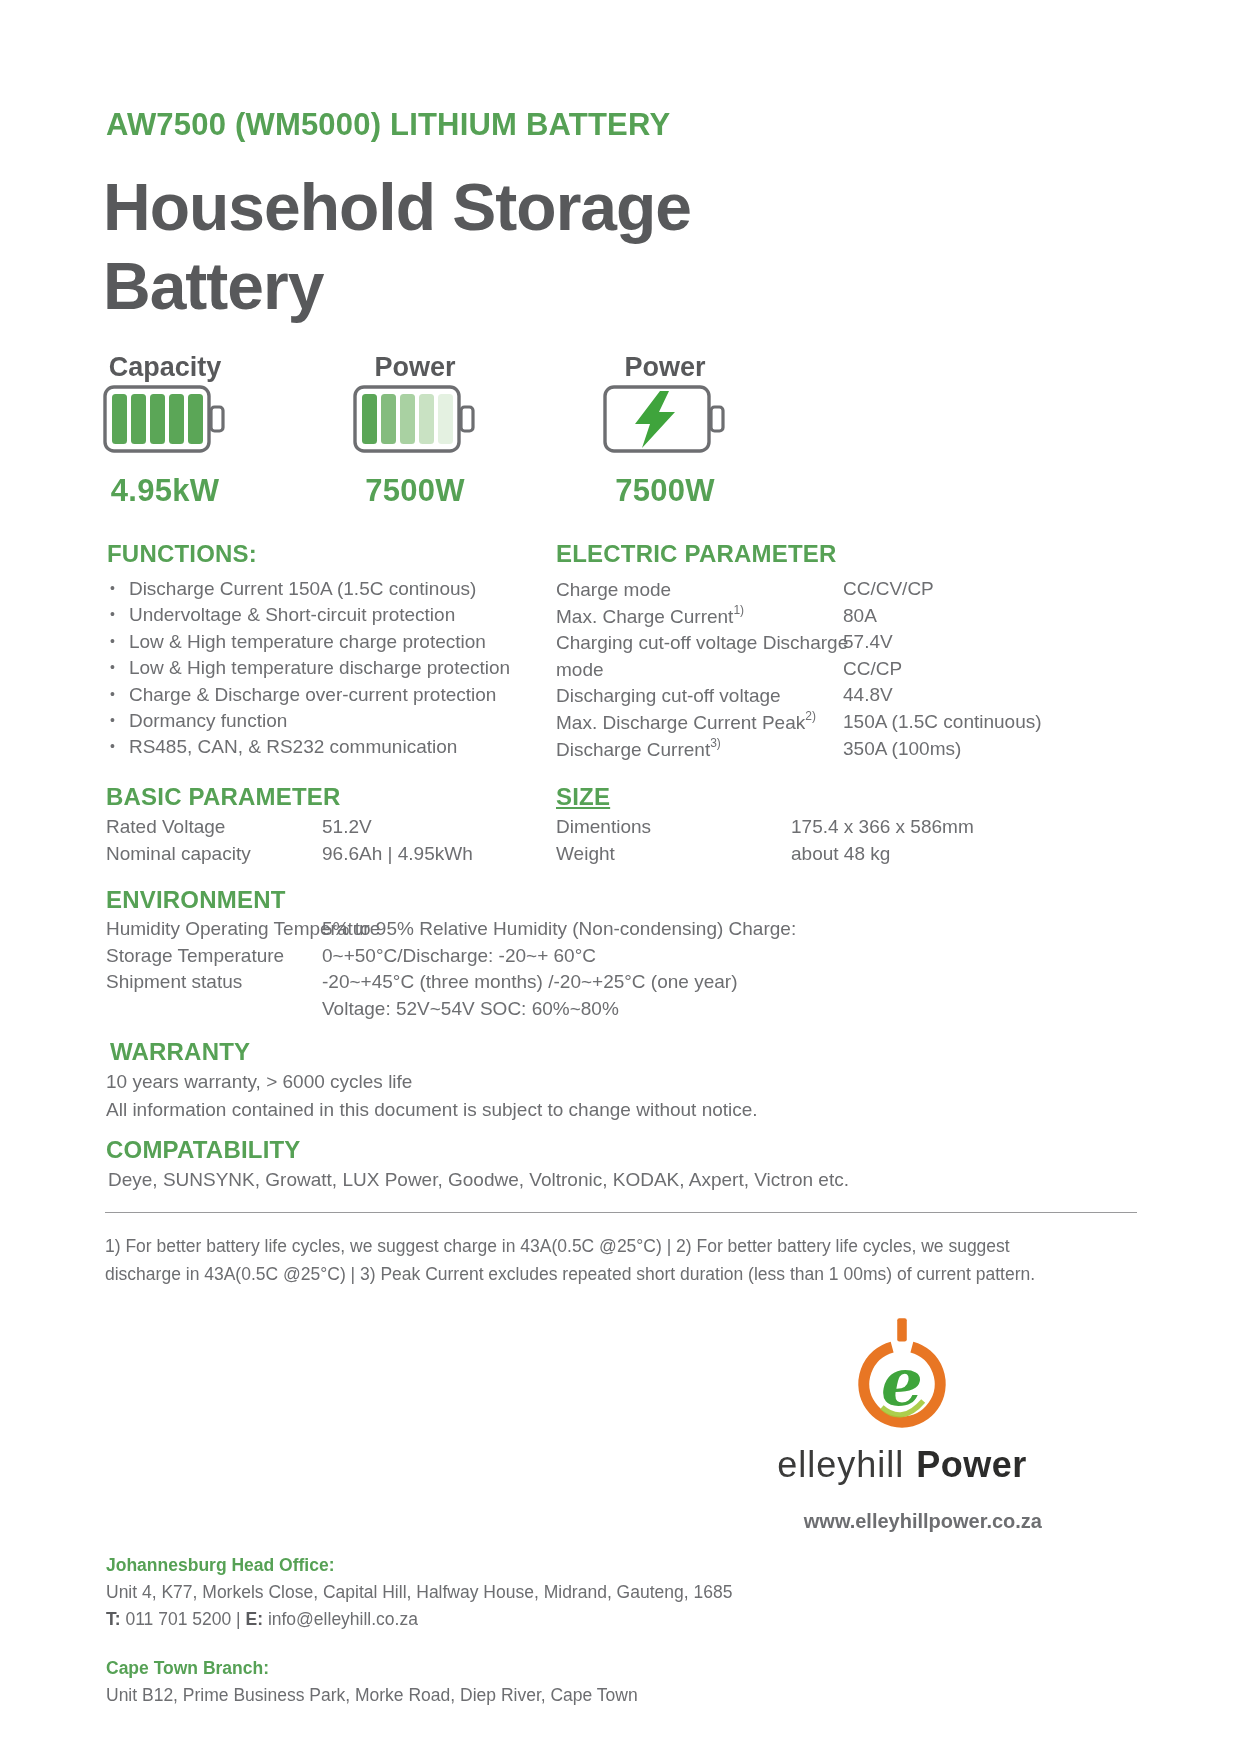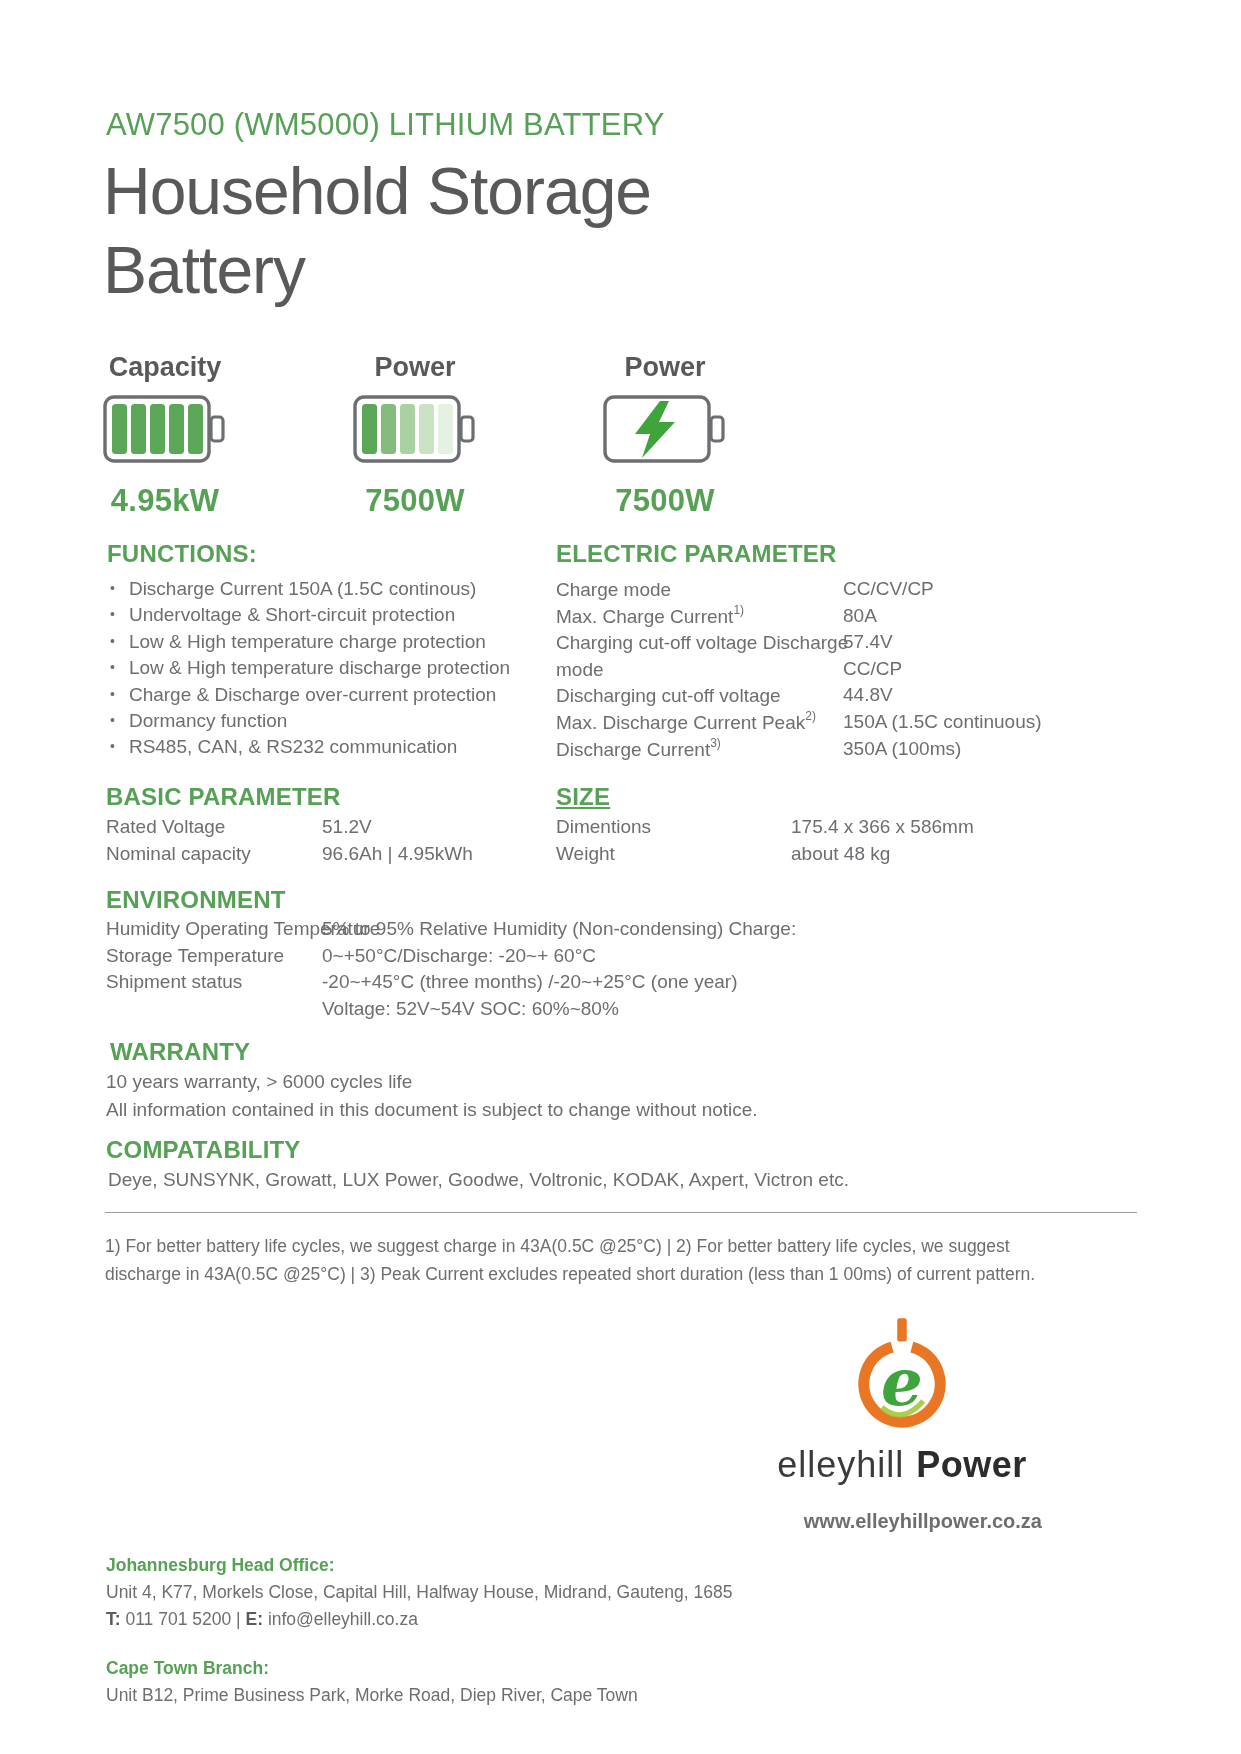--- a/index.html
+++ b/index.html
@@ -8,26 +8,26 @@
     --titleGray:#58595b;
     --orange:#e87624;
     --logoGreen:#3fa43c;
     --bat1:#5ba657; --bat2:#84bc7e; --bat3:#a9d1a2; --bat4:#c9e2c3; --bat5:#e4f1e1;
     --wordmark:#3b3b3a;
   }
   *{margin:0;padding:0;box-sizing:border-box;}
   body{background:#ffffff;font-family:"Liberation Sans",sans-serif;}
   .page{position:relative;width:1241px;height:1754px;background:#fff;overflow:hidden;margin:0 auto;}
 
-  .eyebrow{position:absolute;left:106px;top:107px;font-size:31px;font-weight:400;color:var(--green);letter-spacing:.2px;}
-  .title{position:absolute;left:103px;font-size:66px;font-weight:400;color:var(--titleGray);line-height:79px;letter-spacing:-1px;}
+  .eyebrow{position:absolute;left:106px;top:107px;font-size:31px;font-weight:700;color:var(--green);letter-spacing:.2px;}
+  .title{position:absolute;left:103px;font-size:66px;font-weight:700;color:var(--titleGray);line-height:79px;letter-spacing:-1px;margin-top:16px;}
   .title.l1{top:152px;} .title.l2{top:231px;}
 
   .highlight{position:absolute;width:124px;text-align:center;}
-  .hl-label{font-size:27px;font-weight:700;color:var(--titleGray);margin-bottom:12px;}
+  .hl-label{font-size:27px;font-weight:700;color:var(--titleGray);margin-bottom:2px;}
   .hl-icon{display:block;margin:0 auto;}
   .hl-value{font-size:31px;font-weight:700;color:var(--green);margin-top:20px;letter-spacing:.3px;}
 
   .sec-head{position:absolute;font-size:24px;font-weight:700;color:var(--green);letter-spacing:.2px;}
 
   .rowlist{position:absolute;font-size:19px;color:var(--bodyGray);}
   .brow{height:26.4px;display:flex;align-items:baseline;}
   .bullet{font-size:14px;margin-right:14px;position:relative;top:-2px;}
   .prow{position:relative;height:26.6px;}
   .prow .lbl{position:absolute;left:0;top:0;white-space:nowrap;}

